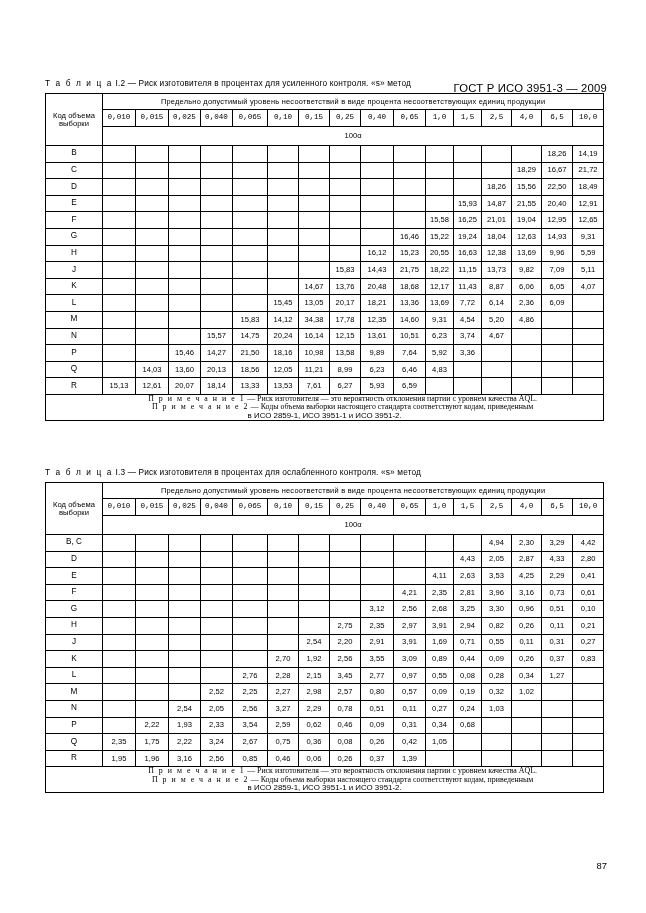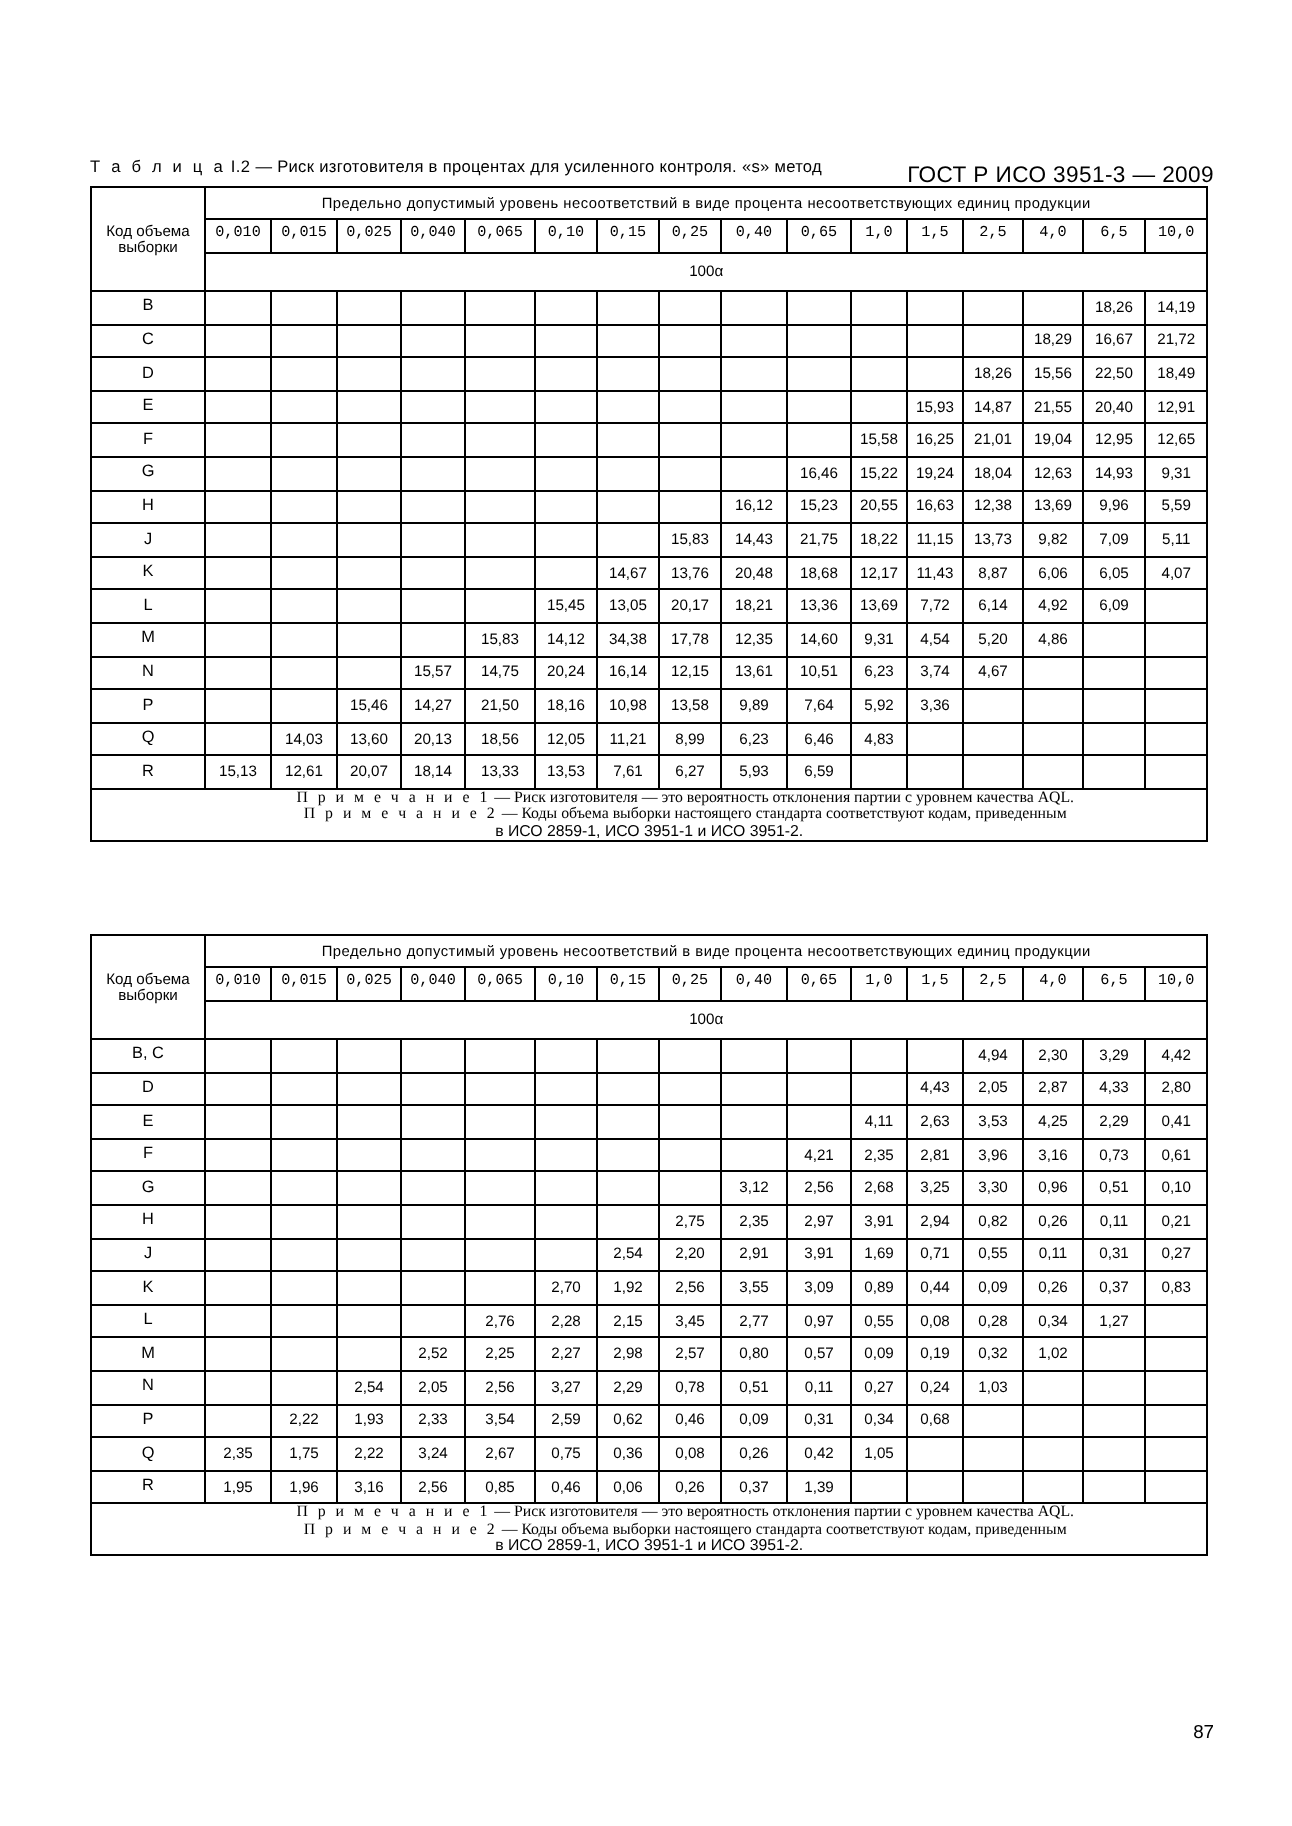--- a/index.html
+++ b/index.html
@@ -365,21 +365,21 @@
             <td></td>
             <td></td>
             <td>15,45</td>
             <td>13,05</td>
             <td>20,17</td>
             <td>18,21</td>
             <td>13,36</td>
             <td>13,69</td>
             <td>7,72</td>
             <td>6,14</td>
-            <td>4,92</td>
+            <td>2,36</td>
             <td>6,09</td>
             <td></td>
           </tr>
           <tr class="data-row">
             <td class="code-cell">M</td>
             <td></td>
             <td></td>
             <td></td>
             <td></td>
             <td>15,83</td>
@@ -478,20 +478,25 @@
             <span class="note-line note-indent"><span class="note-lead">П р и м е ч а н и е 1</span> <span>— Риск изготовителя — это вероятность отклонения партии с уровнем качества AQL.</span></span>
             <span class="note-line note-indent"><span class="note-lead">П р и м е ч а н и е  2</span> <span>— Коды объема выборки настоящего стандарта соответствуют кодам, приведенным</span></span>
             <span class="note-line">в ИСО 2859-1, ИСО 3951-1 и ИСО 3951-2.</span>
           </td>
         </tr>
       </tfoot>
     </table>
   </div>
 
   <div class="table-block" id="block-i3">
+    <div class="table-caption">
+      <span class="caption-lead">Т а б л и ц а</span>
+      <span class="caption-num">I.3</span>
+      <span>— Риск изготовителя в процентах для ослабленного контроля. «s» метод</span>
+    </div>
     <table class="risk">
       <colgroup>
         <col style="width:57px">
         <col style="width:33px">
           <col style="width:33px">
           <col style="width:32px">
           <col style="width:32px">
         <col style="width:35px">
           <col style="width:31px">
           <col style="width:31px">

